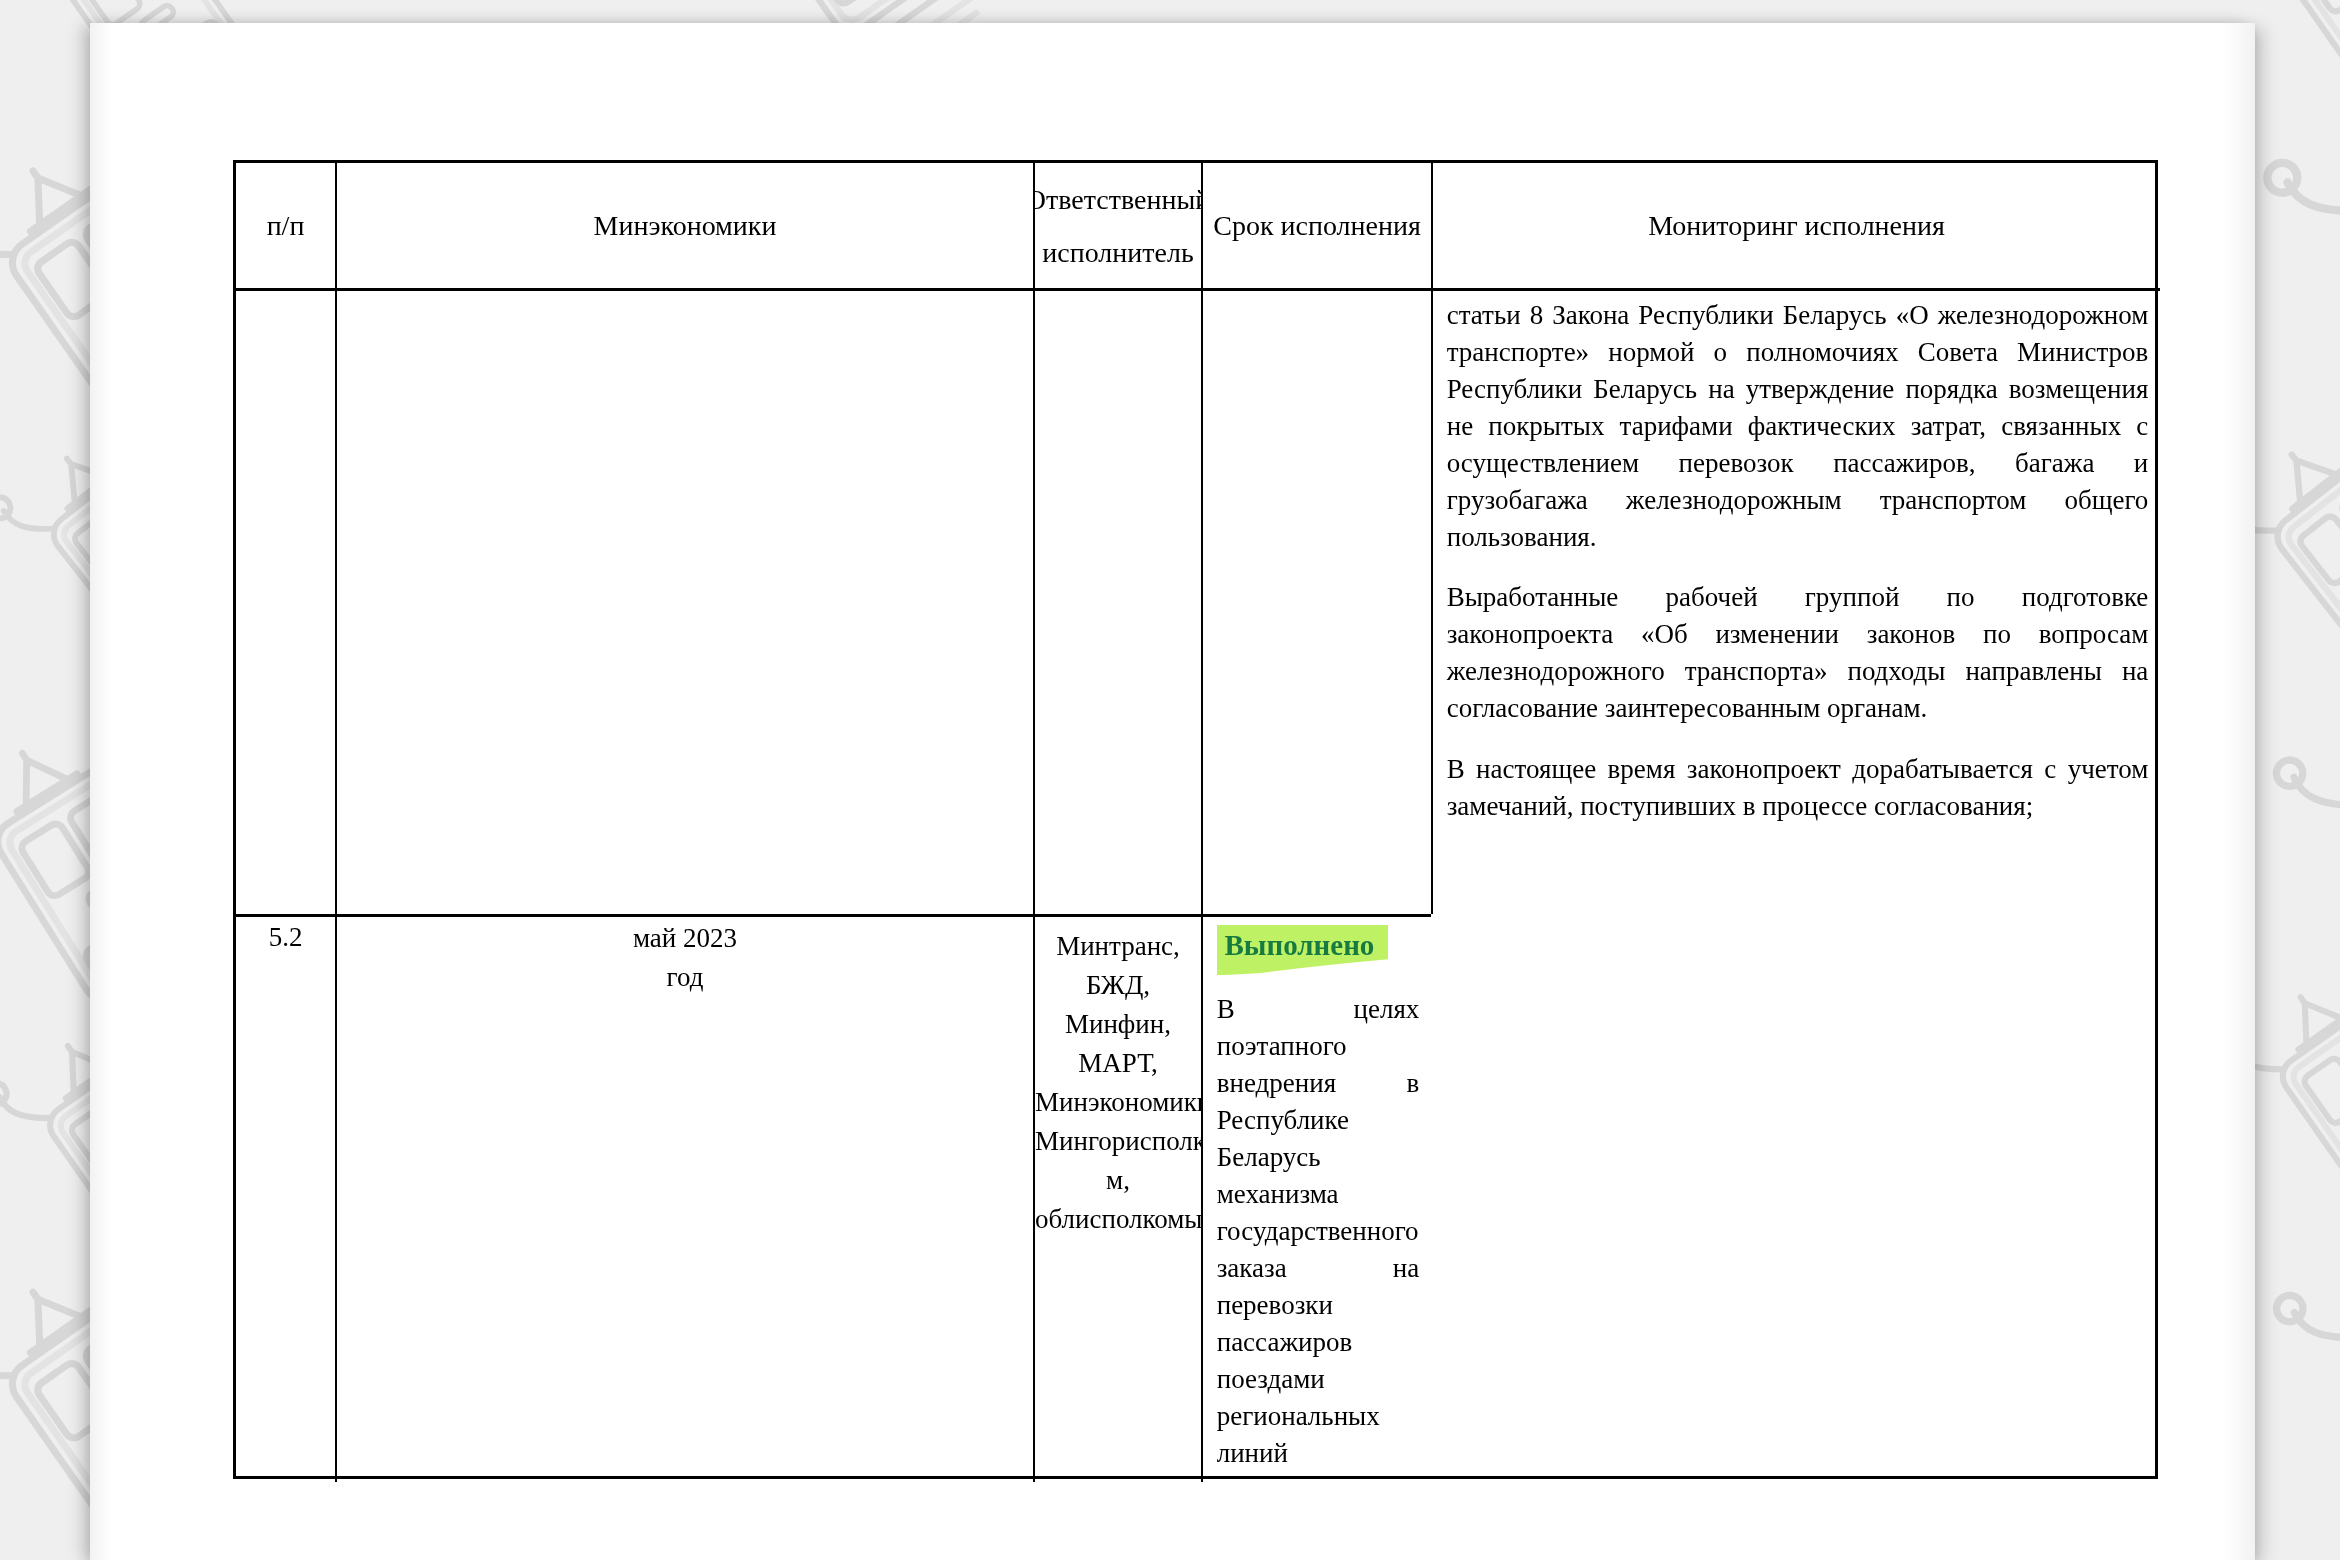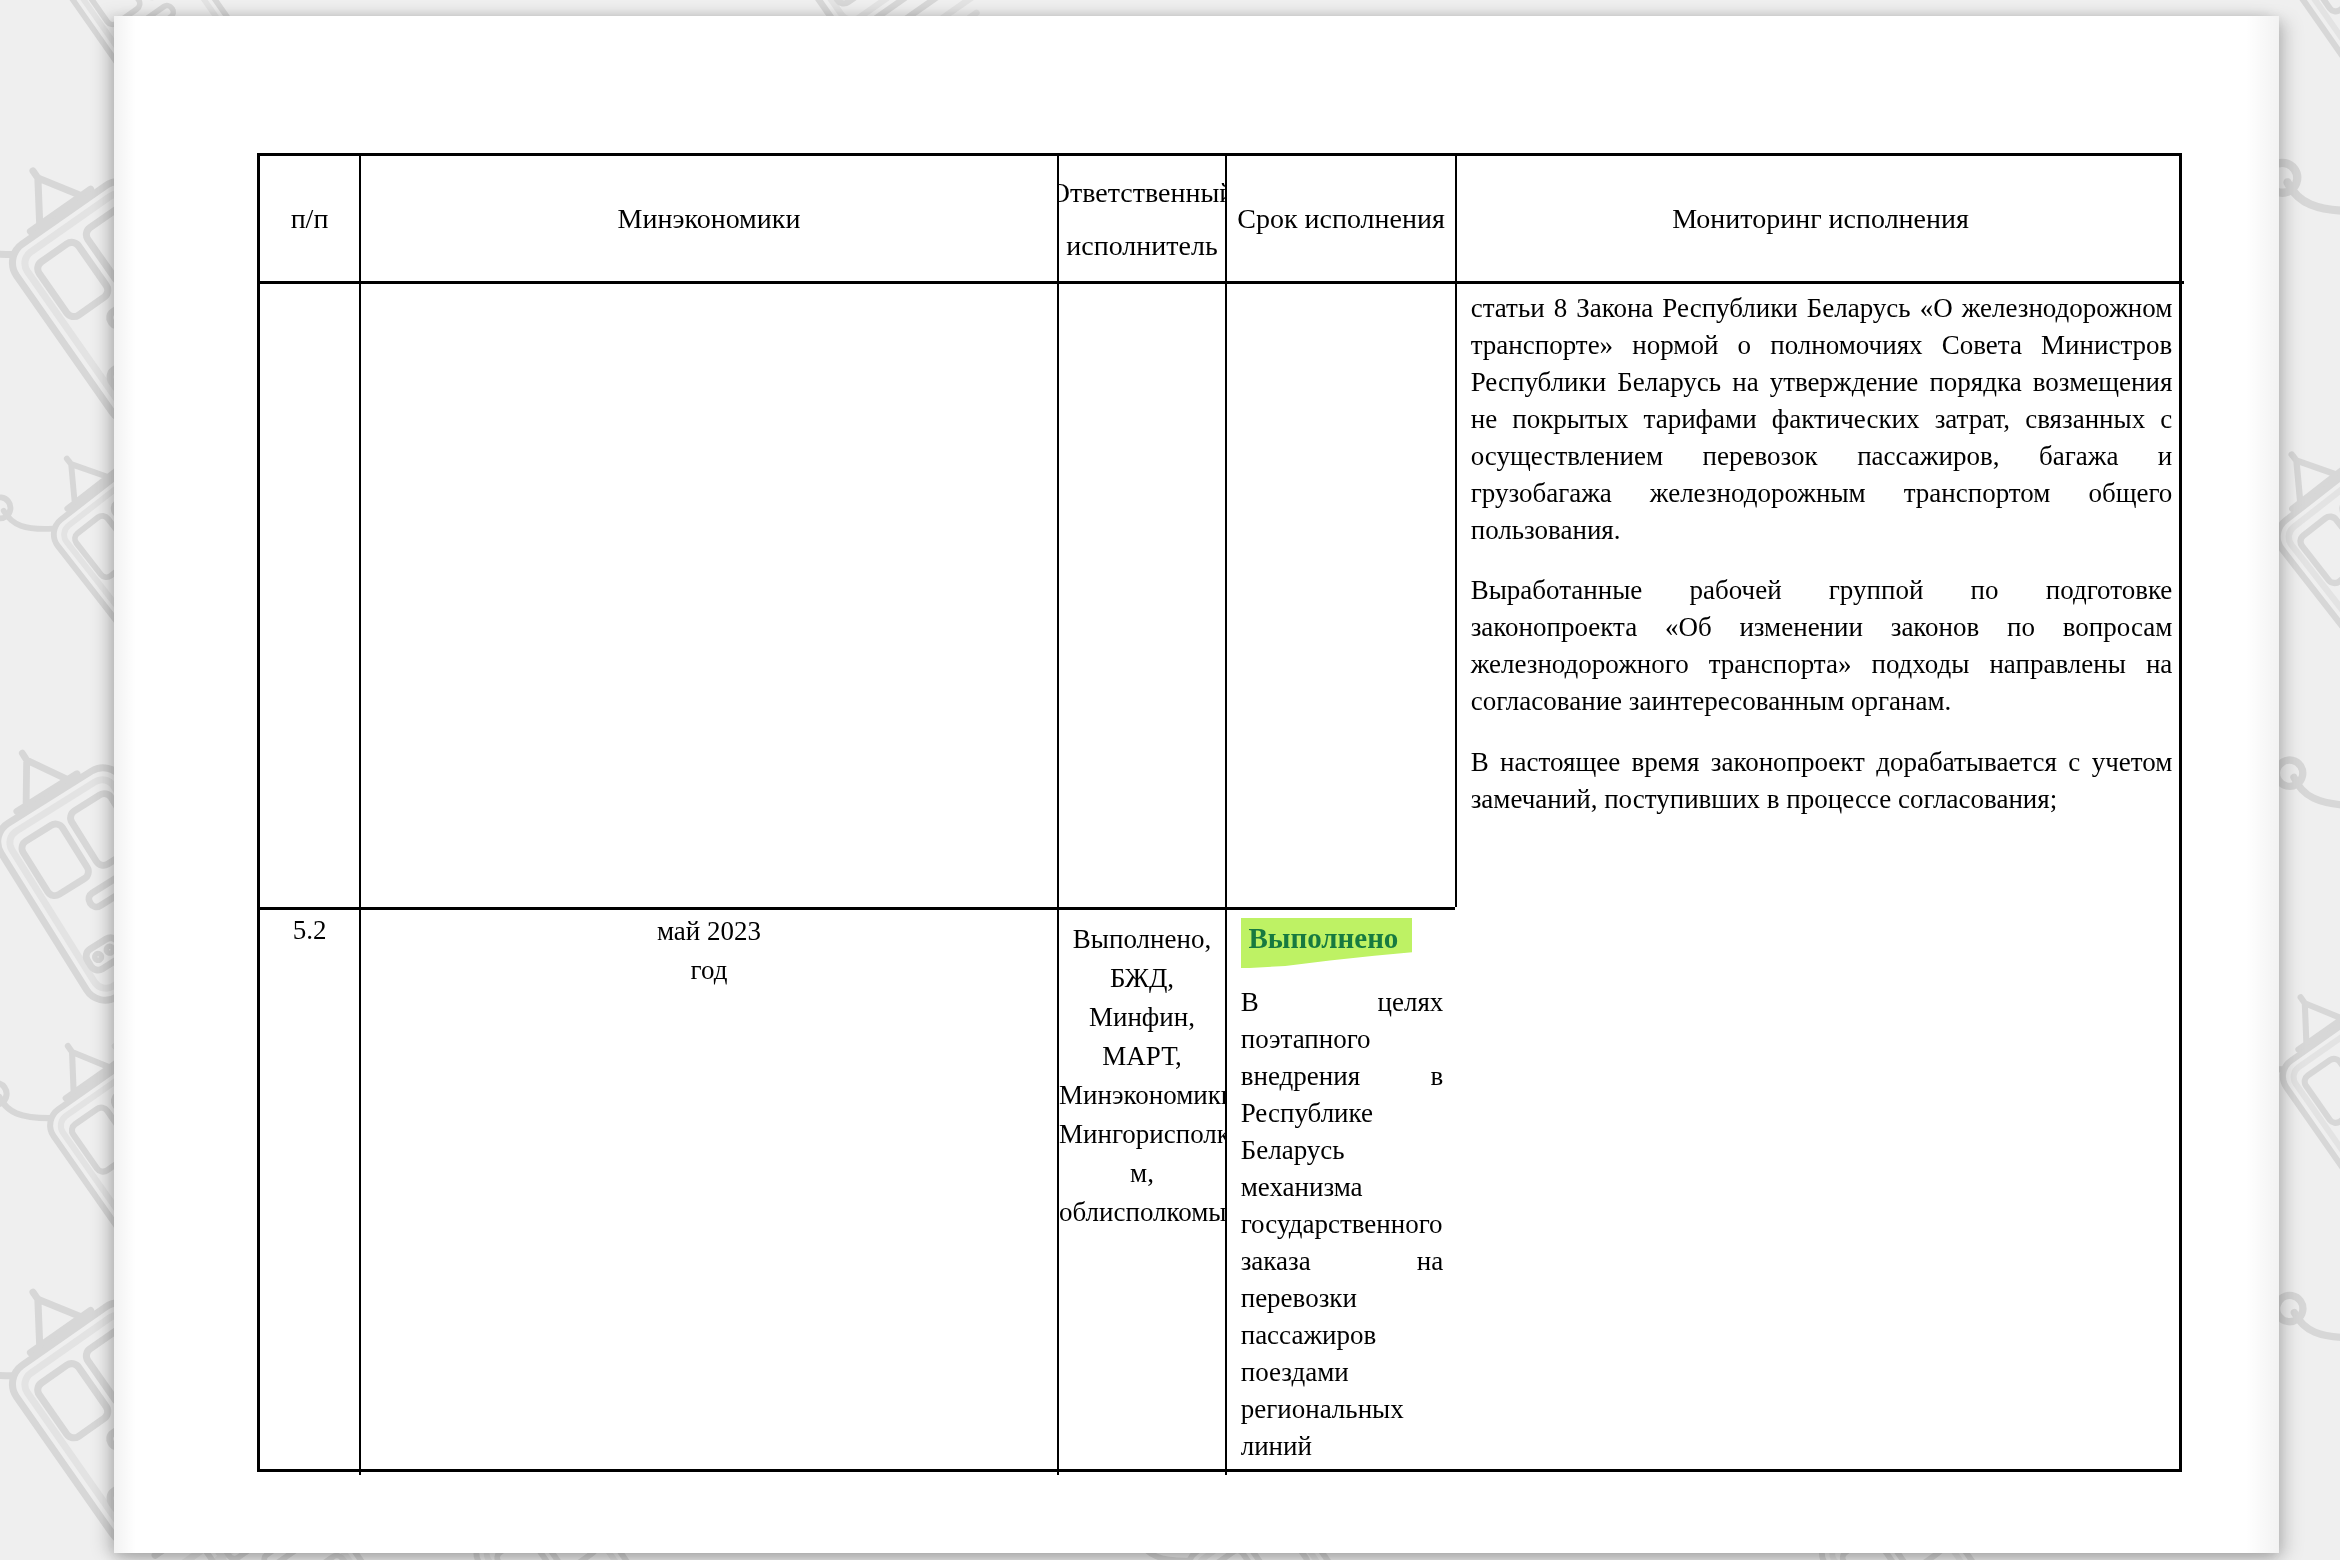--- a/index.html
+++ b/index.html
@@ -5,24 +5,23 @@
   html,body{margin:0;padding:0;}
   body{
     width:2341px;height:1560px;position:relative;overflow:hidden;
     background:#efefef;
     font-family:"Liberation Serif","DejaVu Serif",serif;
   }
   
   #pattern-layer{position:absolute;left:0;top:0;width:2341px;height:1560px;z-index:0;}
   
   .page{
-    position:absolute;left:90px;top:16px;width:2165px;height:1537px;
+    position:absolute;left:90px;top:23px;width:2165px;height:1537px;
     background:#ffffff;z-index:1;
     box-shadow:-9.8px 0 15.6px rgba(0,0,0,0.13), 9.8px 3.9px 17.6px rgba(0,0,0,0.12), 0 5.9px 13.7px rgba(0,0,0,0.18);
-    margin-left:24px;
   }
   .page::after{ 
     content:"";position:absolute;right:0;top:0;width:33px;height:100%;
     background:linear-gradient(to left, rgba(0,0,0,0.05), rgba(0,0,0,0));
   }
   .page::before{ 
     content:"";position:absolute;left:0;top:0;width:21.5px;height:100%;
     background:linear-gradient(to right, rgba(0,0,0,0.05), rgba(0,0,0,0));
   }
   
@@ -134,21 +133,21 @@
         <div class="para">Выработанные рабочей группой по подготовке законопроекта «Об изменении законов по вопросам железнодорожного транспорта» подходы направлены на согласование заинтересованным органам.</div>
         <div class="para">В настоящее время законопроект дорабатывается с учетом замечаний, поступивших в процессе согласования;</div>
       </div>
 
     <div class="cell body-num first-col">5.2</div>
     <div class="cell body-term">
         <span class="line">май 2023</span>
         <span class="line">год</span>
       </div>
     <div class="cell body-exec">
-        <span class="line">Выполнено,</span>
+        <span class="line">Минтранс,</span>
         <span class="line">БЖД, Минфин,</span>
         <span class="line">МАРТ,</span>
         <span class="line">Минэкономики,</span>
         <span class="line">Мингорисполко</span>
         <span class="line">м,</span>
         <span class="line">облисполкомы</span>
       </div>
     <div class="cell body-mon">
       <div class="status-wrap">
         <span class="status">Выполнено</span>

